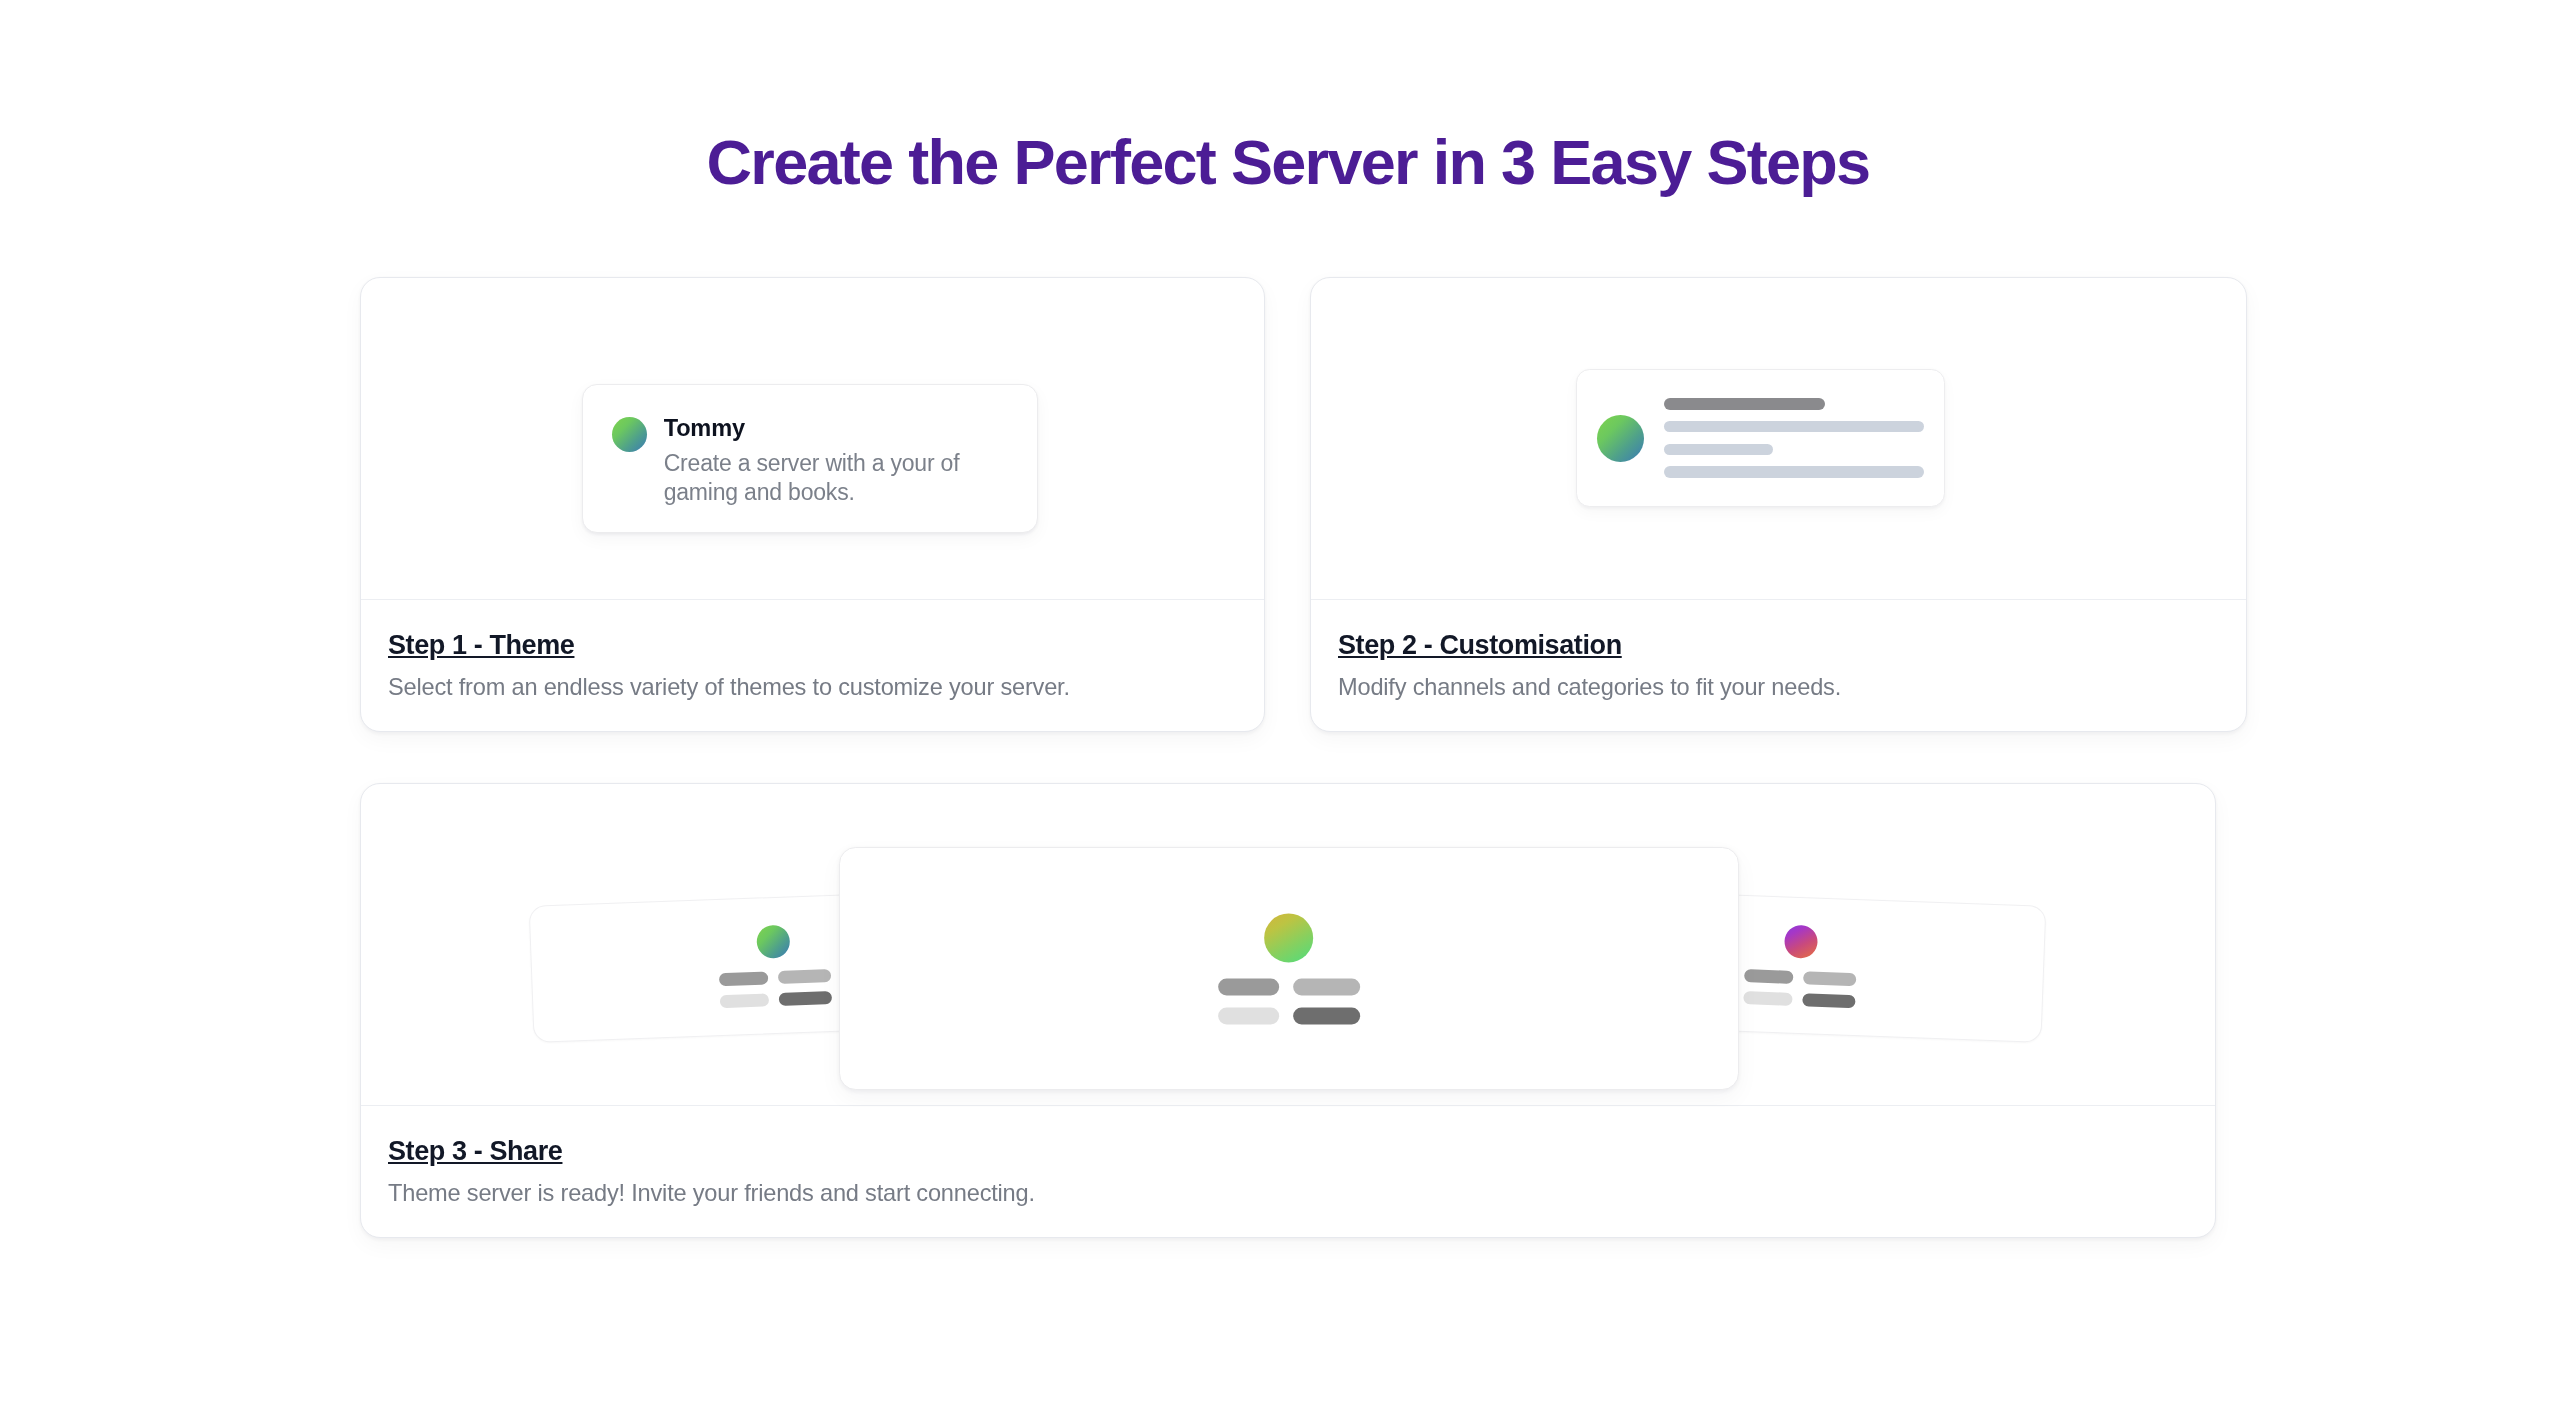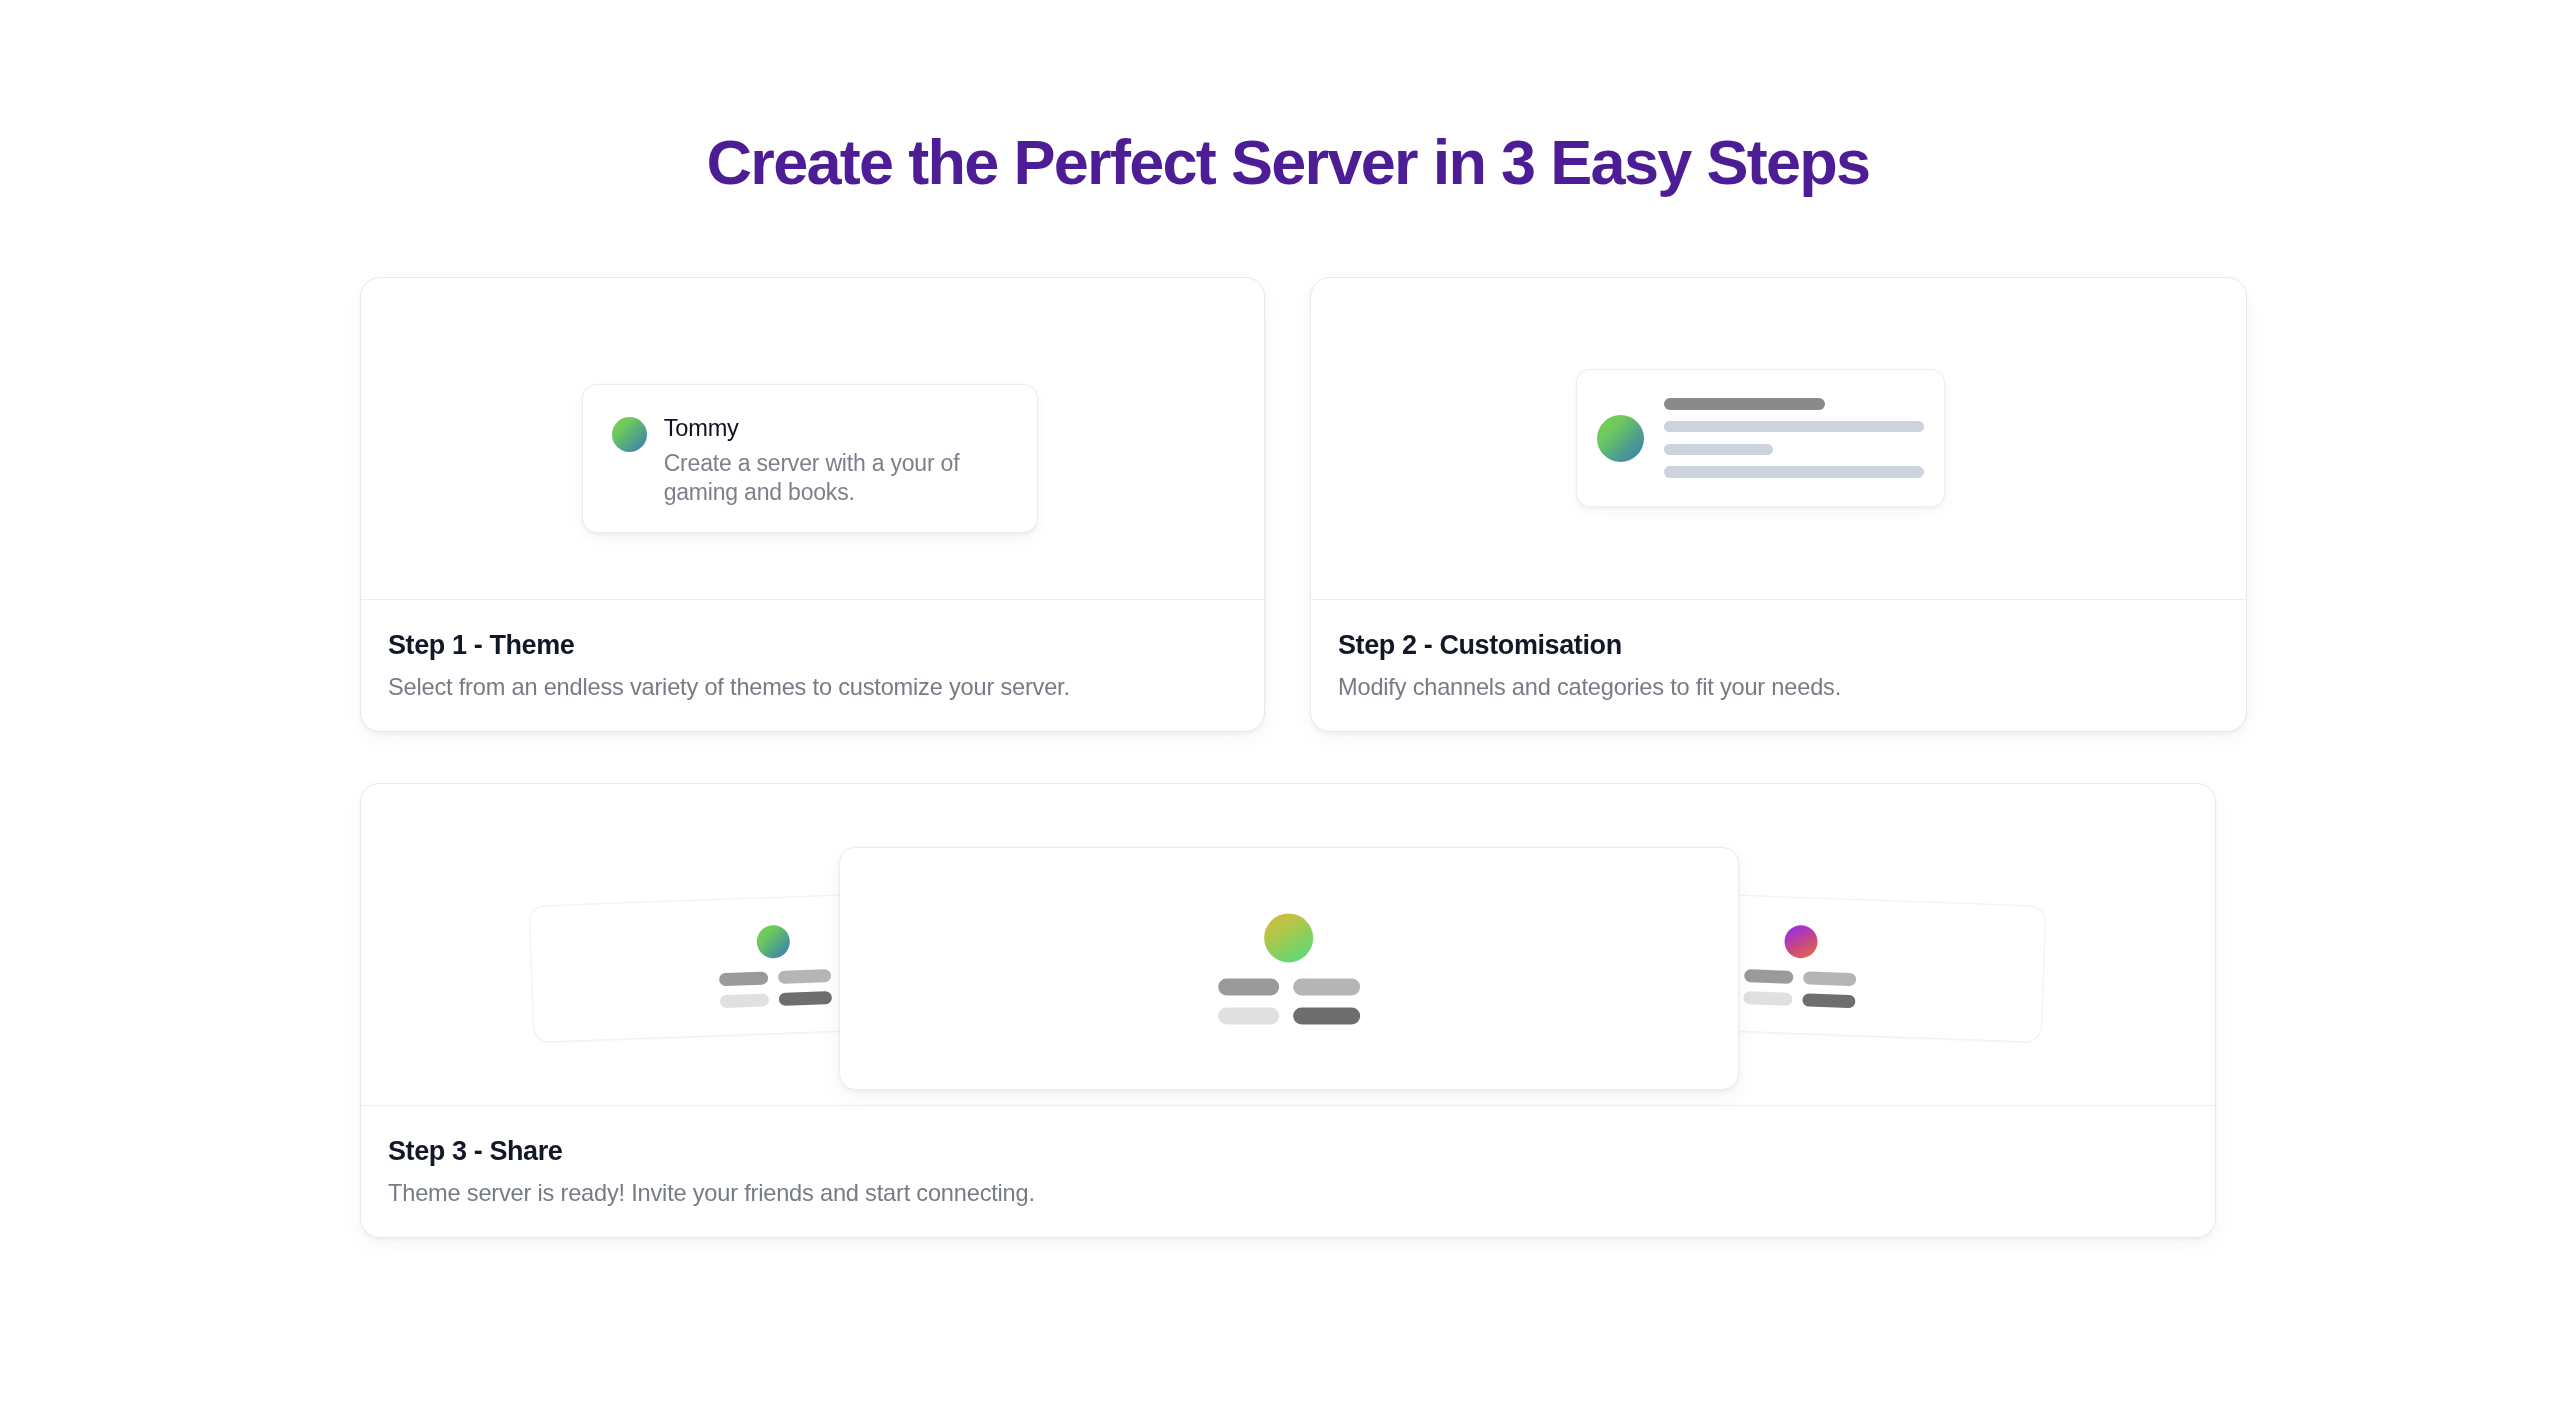--- a/index.html
+++ b/index.html
@@ -68,20 +68,21 @@
   #card-1 .card-footer,
   #card-2 .card-footer { height: 132px; }
   #card-3 .card-footer { height: 132px; }
 
   .step-title {
     font-size: 27px;
     font-weight: 700;
     color: #121827;
     letter-spacing: -0.4px;
     line-height: 1.2;
+    text-decoration: underline;
   }
   .step-desc {
     margin-top: 12px;
     font-size: 23.6px;
     font-weight: 400;
     color: #767b85;
     letter-spacing: -0.2px;
     line-height: 1.25;
   }
 
@@ -106,21 +107,21 @@
     border-radius: 15px;
     box-shadow: 0 1.5px 3px rgba(16,24,40,0.05), 0 6px 16.7px rgba(16,24,40,0.04);
     padding: 30px 29px;
     display: flex;
     gap: 16.7px;
     align-items: flex-start;
   }
   .mini-card .avatar { width: 35px; height: 35px; flex: none; margin-top: 1.5px; }
   .mini-name {
     font-size: 23.6px;
-    font-weight: 400;
+    font-weight: 700;
     color: #0d121f;
     line-height: 1.18;
     letter-spacing: -0.2px;
   }
   .mini-sub {
     margin-top: 6px;
     font-size: 23px;
     font-weight: 400;
     color: #7b808a;
     line-height: 1.25;

